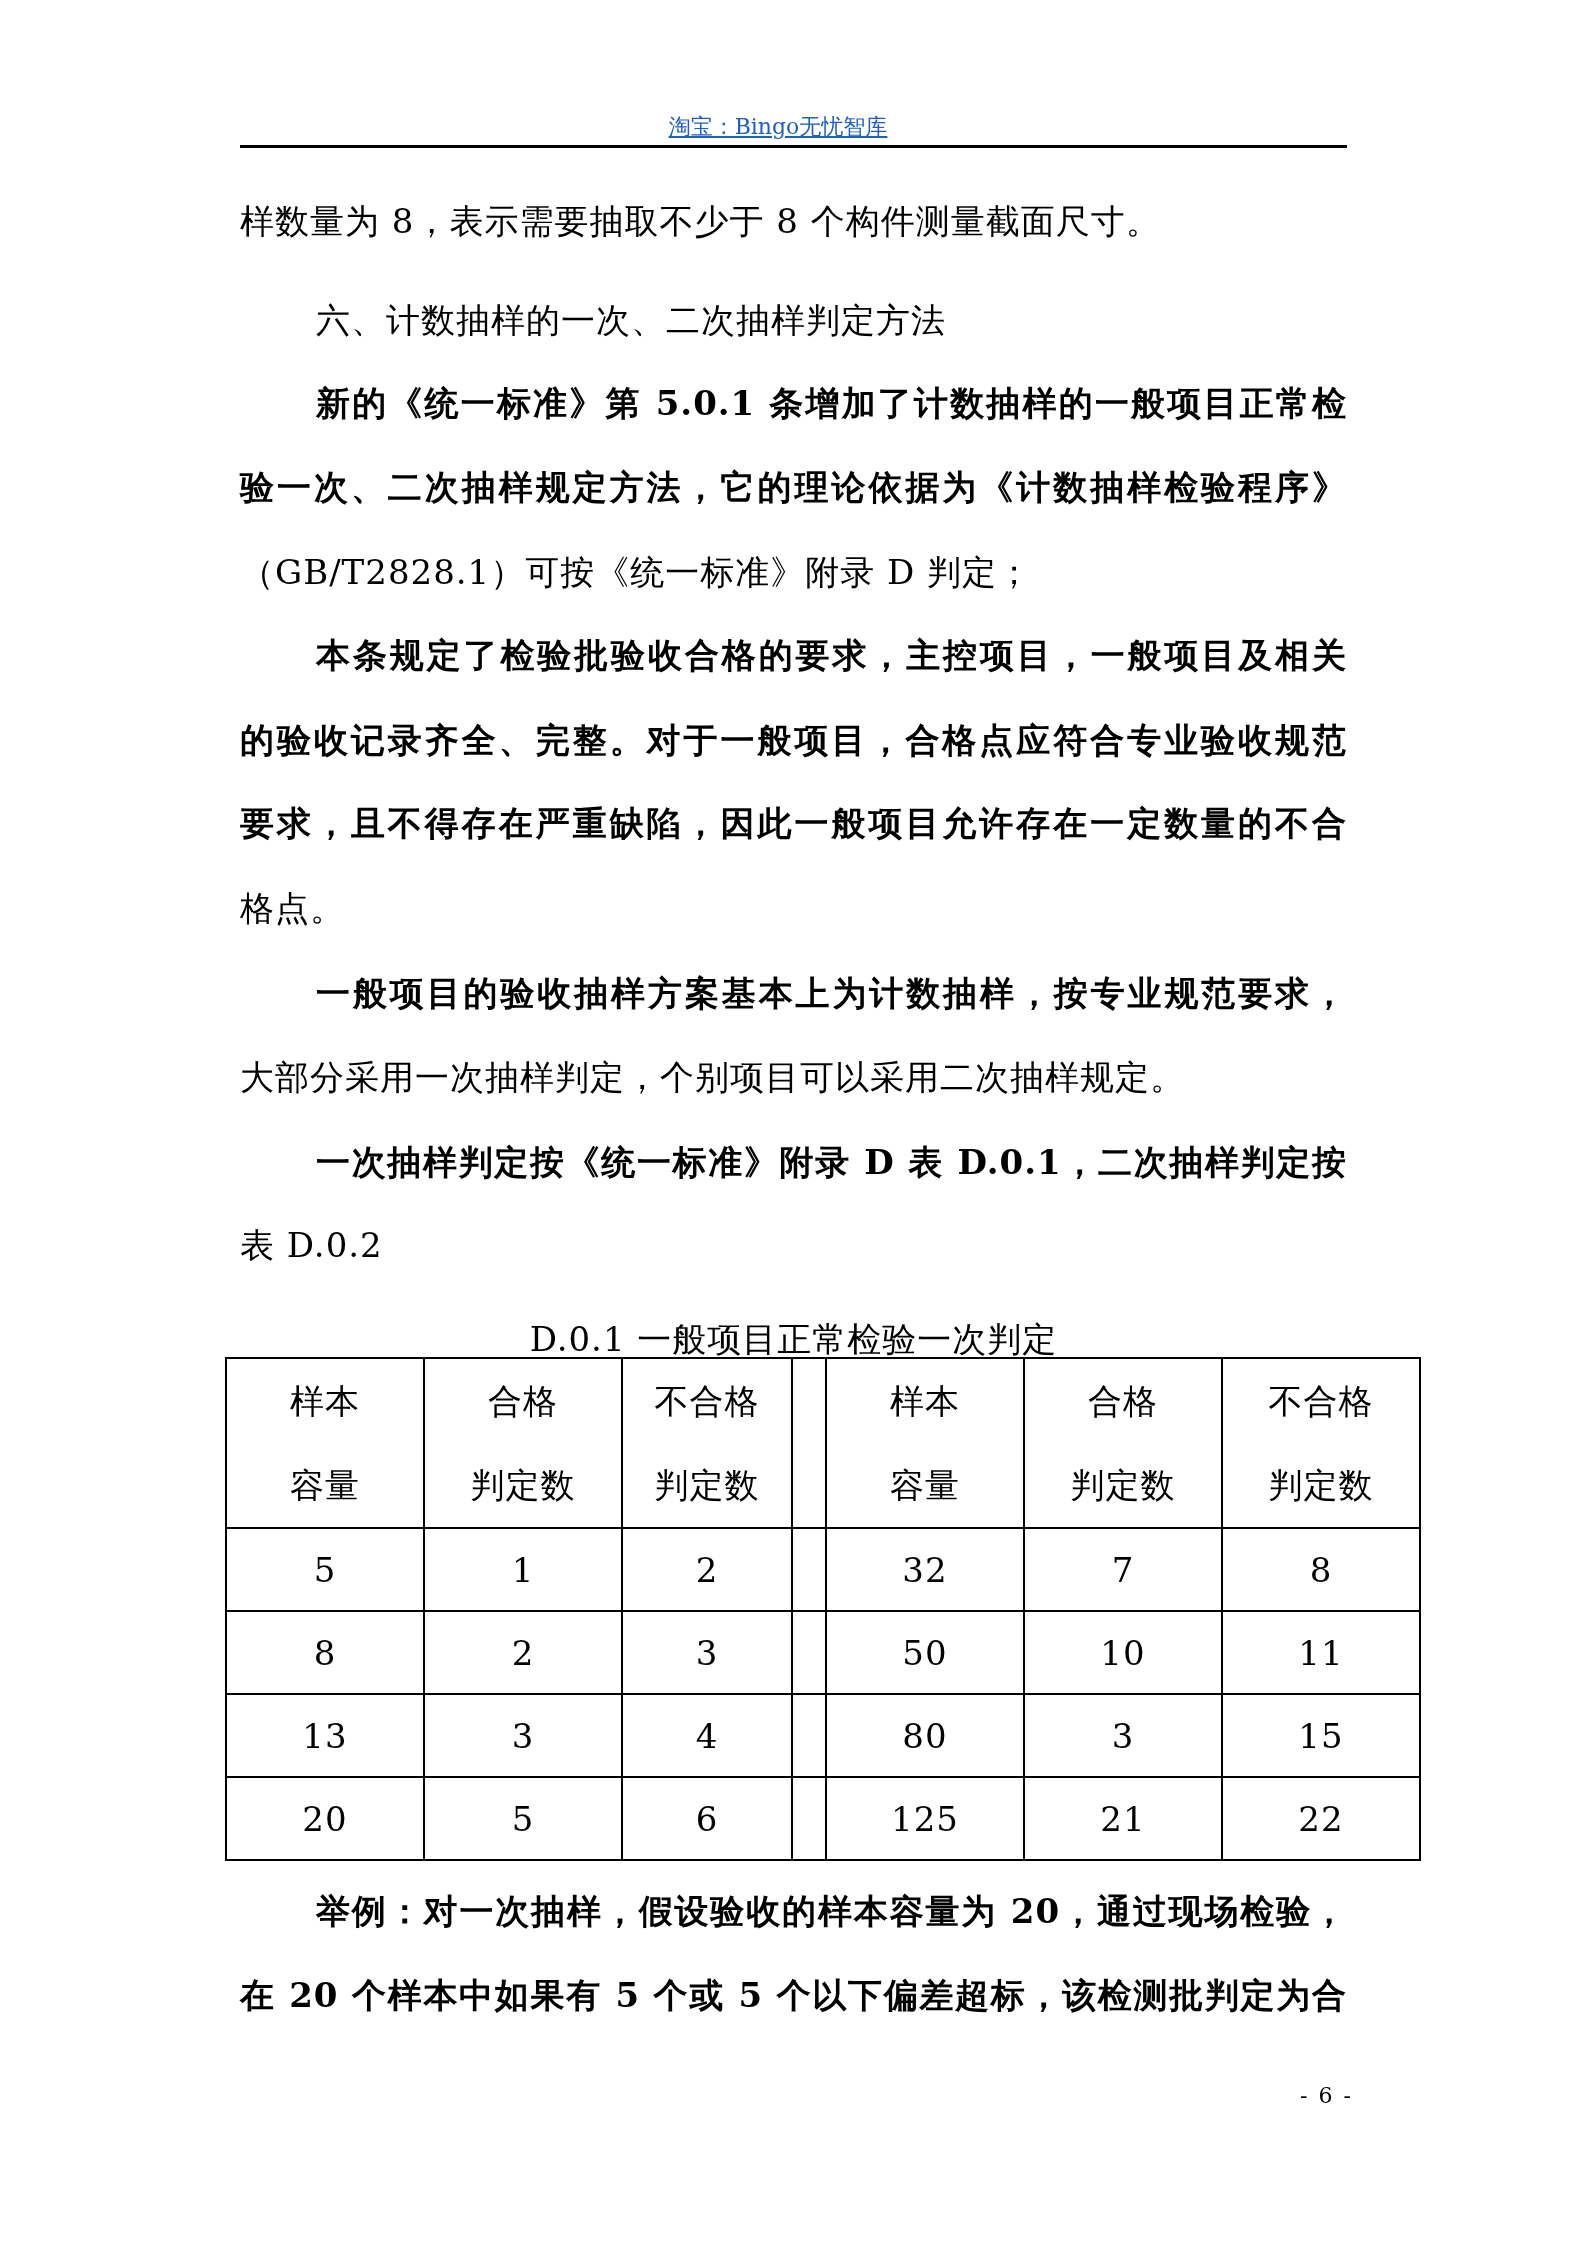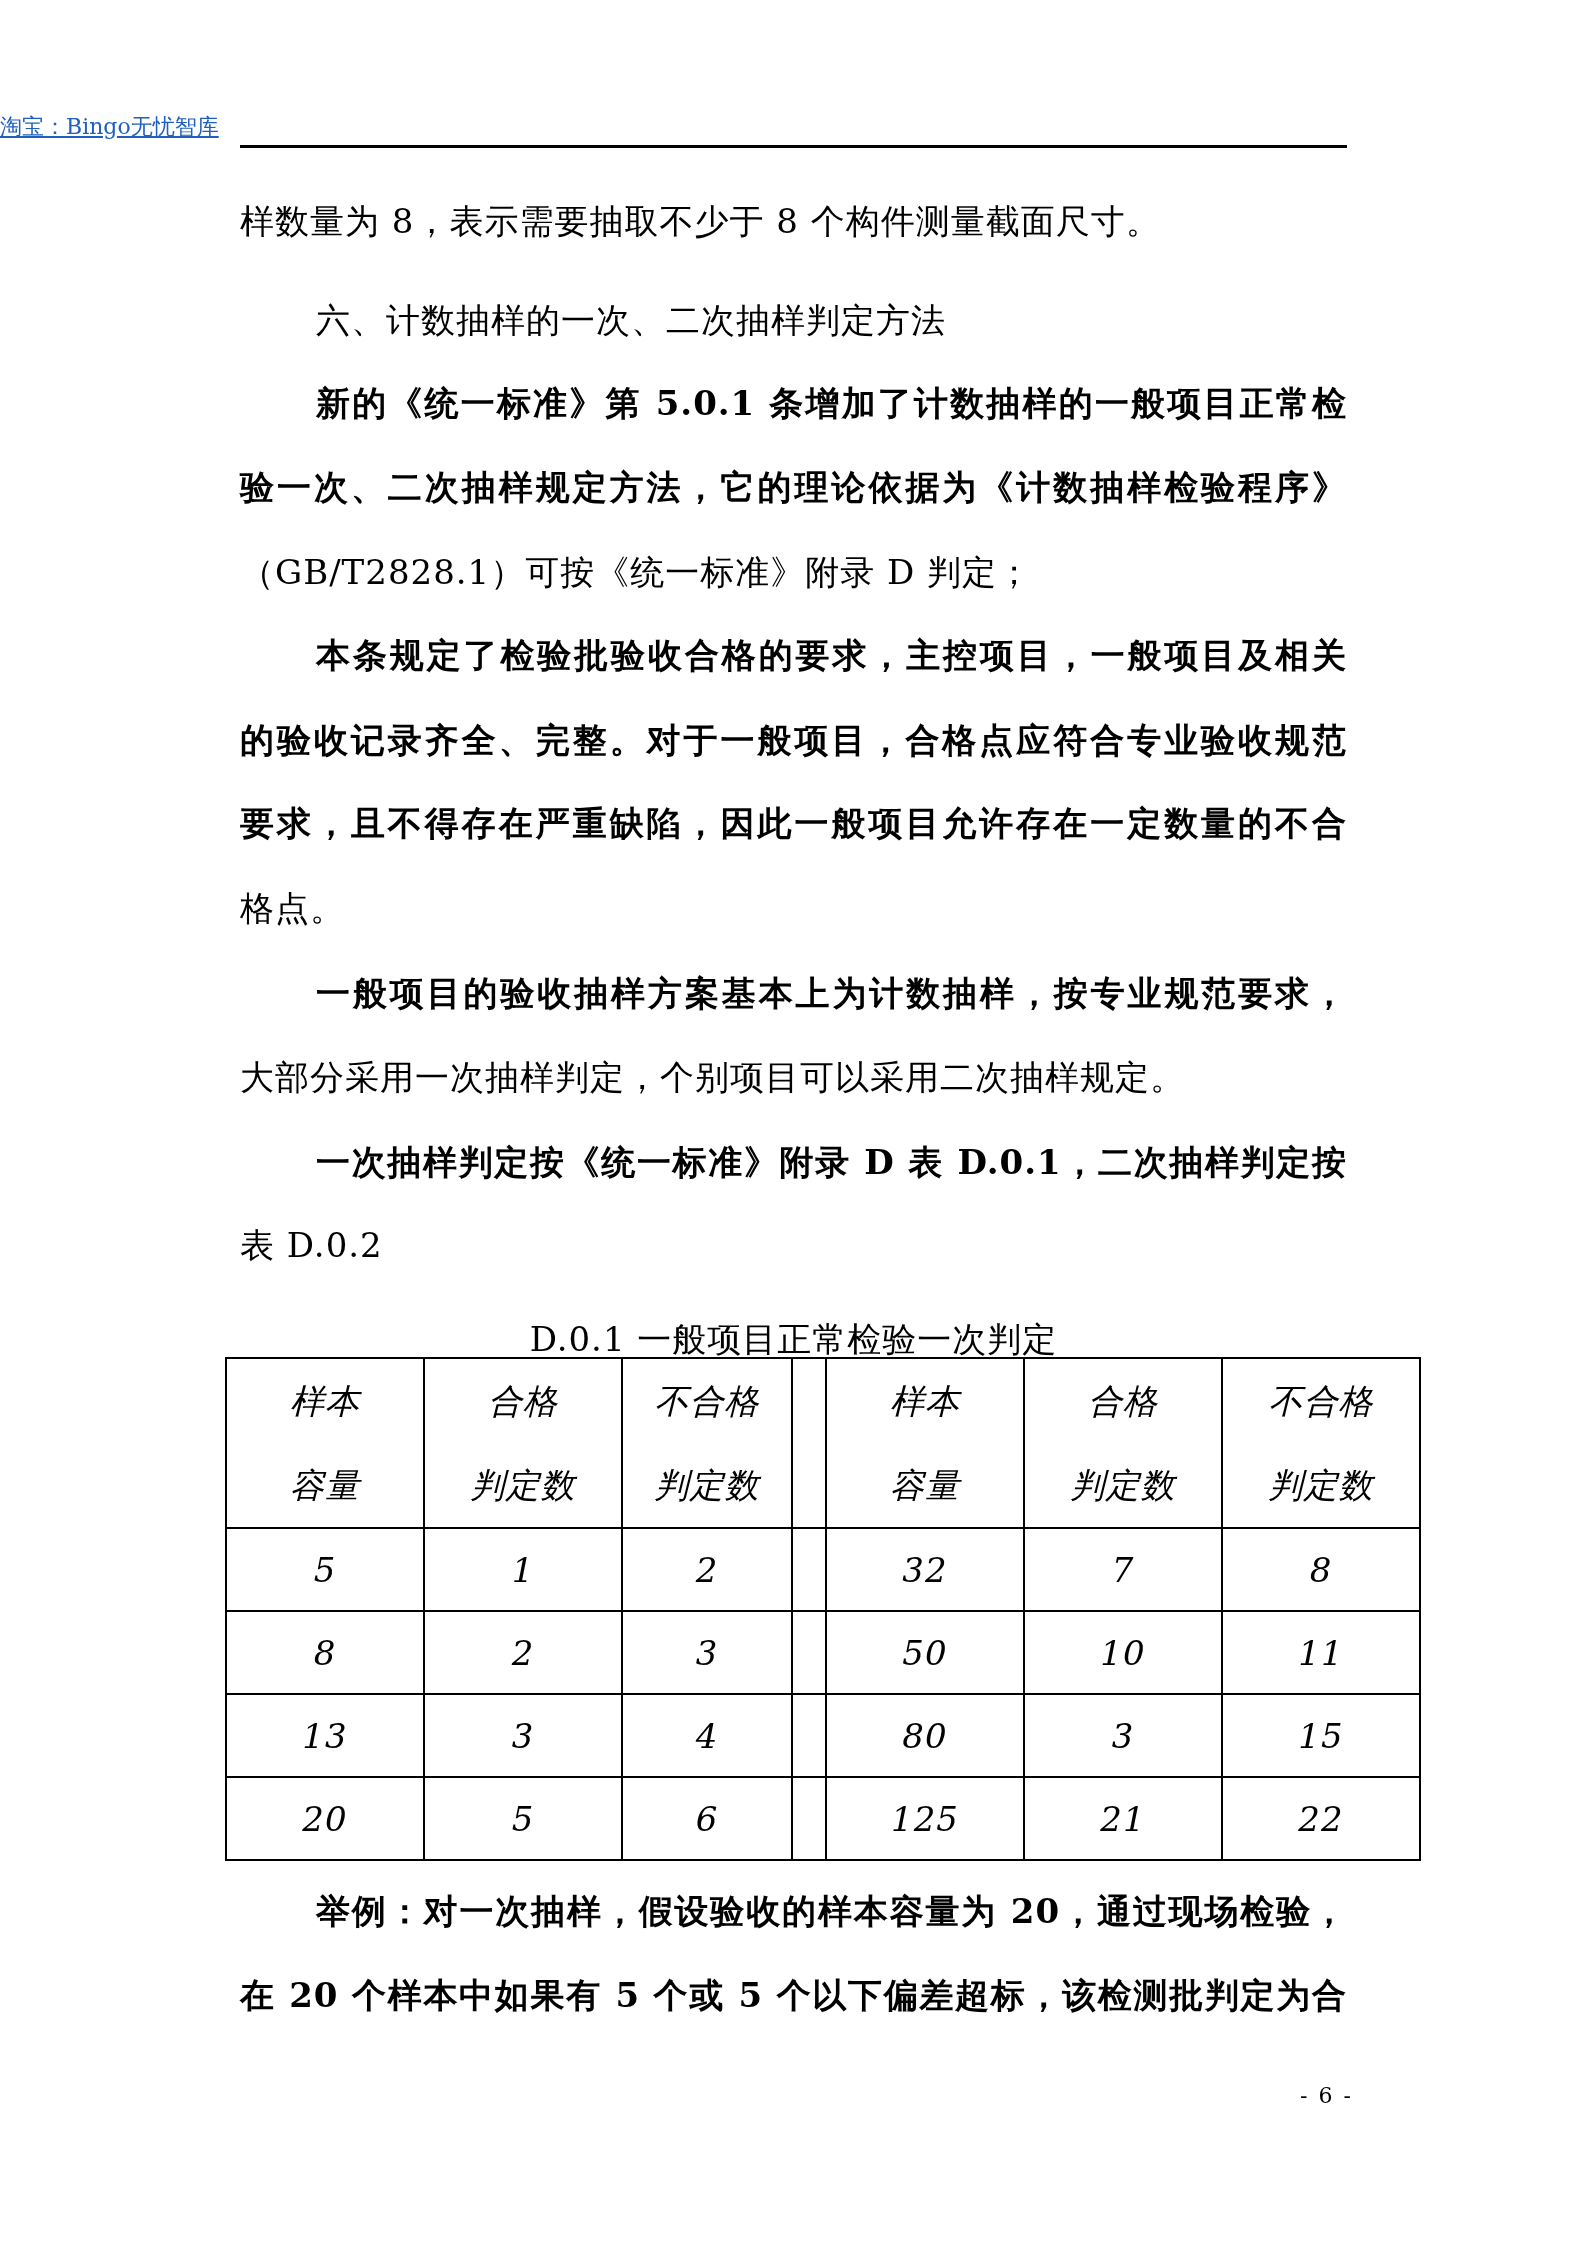--- a/index.html
+++ b/index.html
@@ -1,30 +1,30 @@
 <!DOCTYPE html>
 <html><head>
 <meta charset="utf-8">
 <style>
   html, body { margin: 0; padding: 0; background: #ffffff; }
   body { width: 1587px; height: 2245px; position: relative; overflow: hidden;
          font-family: "DejaVu Serif", "Liberation Serif", serif; color: #000; }
-  .header-link { position: absolute; top: 113px; left: 0; width: 1556px; text-align: left;
+  .header-link { position: absolute; top: 113px; left: 0; width: 1556px; text-align: center;
          font-size: 22px; color: #1f5fbf; text-decoration: underline; line-height: 28px; }
   .header-rule { position: absolute; top: 145px; left: 240px; width: 1107px; height: 3px; background: #000; }
   .line { position: absolute; left: 240px; width: 1107px; font-size: 34px; line-height: 40px;
           white-space: nowrap; letter-spacing: 1px; }
   .line.indent { padding-left: 76px; box-sizing: border-box; }
   .line.justify { text-align: justify; text-align-last: justify; font-weight: bold; }
   .caption { position: absolute; left: 0; width: 1587px; text-align: center; font-size: 34px;
              line-height: 40px; top: 1291px; letter-spacing: 1px; margin-top: 28px; }
   table.d01 { position: absolute; left: 225px; top: 1357px; border-collapse: collapse;
               table-layout: fixed; width: 1194px; }
   table.d01 td { border: 2px solid #000; text-align: center; vertical-align: middle;
-                 font-size: 34px; padding: 0; letter-spacing: 1px; font-style: italic; }
+                 font-size: 34px; padding: 0; letter-spacing: 1px; }
   table.d01 tr.head td { height: 164px; line-height: 84px; }
   table.d01 tr.body td { height: 81px; }
   table.d01 td.gap { padding: 0; }
   .page-number { position: absolute; top: 2083px; left: 1300px; font-size: 22px; letter-spacing: 2px; }
 </style>
 </head>
 <body>
 
 <a class="header-link">淘宝：Bingo无忧智库</a>
 <div class="header-rule"></div>

